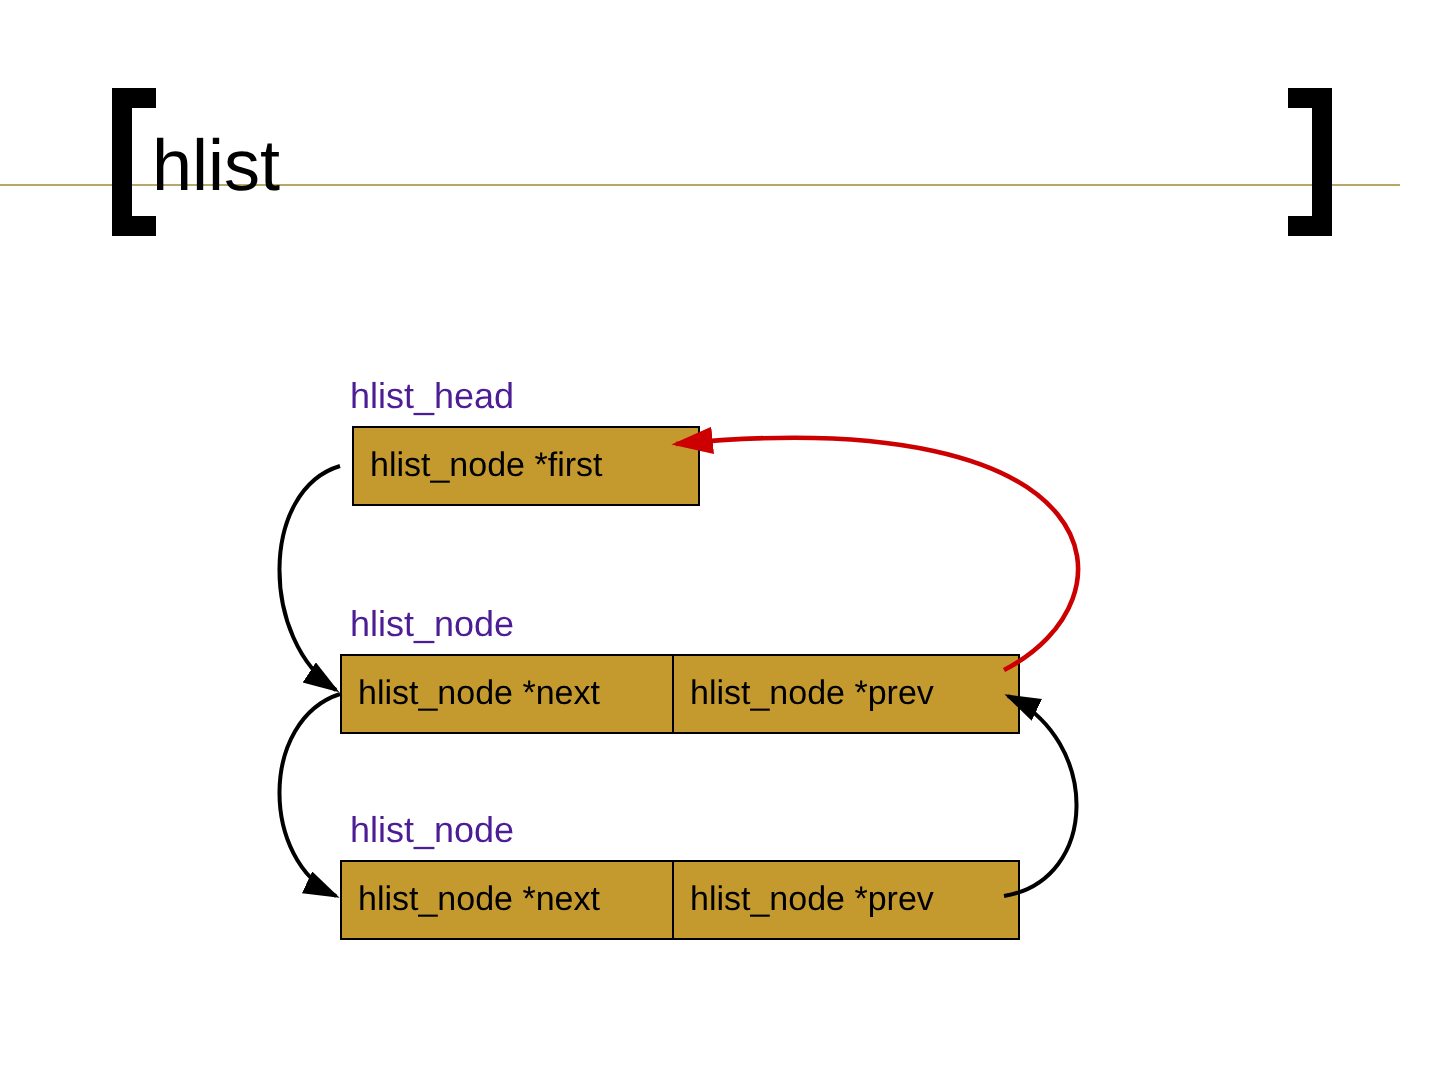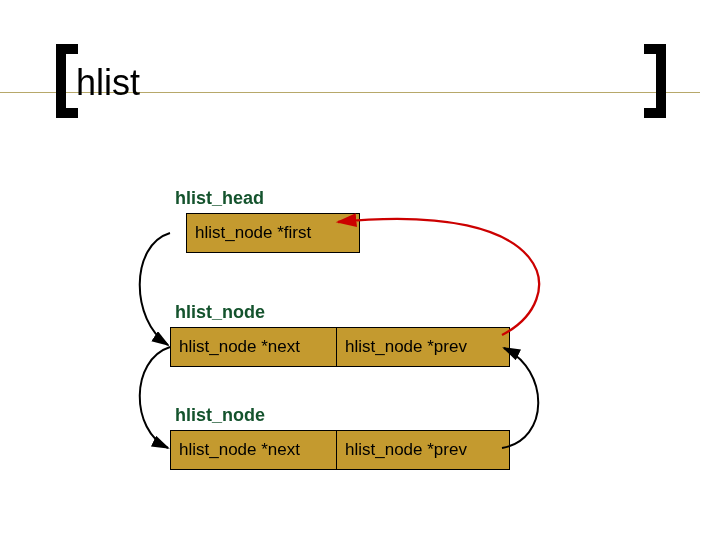--- a/index.html
+++ b/index.html
@@ -1,21 +1,21 @@
 <!DOCTYPE html>
 <html><head>
 <meta charset="utf-8">
 <style>
   html,body{margin:0;padding:0;width:720px;height:540px;background:#fff;font-family:Arial,Helvetica,sans-serif;}
   .stage{position:relative;width:720px;height:540px;border-radius:30px;}
   .hline{position:absolute;height:1px;background:#b7a86a;}
   .bracket-v{position:absolute;width:10px;background:#000;}
   .bracket-h{position:absolute;height:10px;background:#000;}
   .title{position:absolute;font-size:36px;color:#000;}
-  .label{position:absolute;font-size:18px;color:#14532d;font-weight:bold;}
+  .label{position:absolute;font-size:18px;color:#4c1d95;}
   .box{position:absolute;background:#c49a2f;border:1px solid #000;color:#000;font-size:17px;display:flex;align-items:center;padding-left:8px;}
   svg.arrows{position:absolute;left:0;top:0;width:720px;height:540px;pointer-events:none;}
 </style>
 </head>
 <body>
 
 <div class="stage">
 
   <div class="hline" style="left:0;top:92px;width:700px;"></div>
 
@@ -23,21 +23,21 @@
   <div class="bracket-h" style="left:56px;top:44px;width:22px;"></div>
   <div class="bracket-h" style="left:56px;top:108px;width:22px;"></div>
 
   <div class="bracket-v" style="left:656px;top:44px;height:74px;"></div>
   <div class="bracket-h" style="left:644px;top:44px;width:22px;"></div>
   <div class="bracket-h" style="left:644px;top:108px;width:22px;"></div>
 
   <div class="title" style="left:76px;top:62px;">hlist</div>
 
   <div class="label" style="left:175px;top:188px;">hlist_head</div>
-  <div class="box" style="left:186px;top:213px;width:164px;height:38px;">
+  <div class="box" style="left:176px;top:213px;width:164px;height:38px;">
     <span>hlist_node *first</span>
   </div>
 
   <div class="label" style="left:175px;top:302px;">hlist_node</div>
   <div class="box" style="left:170px;top:327px;width:164px;height:38px;">
     <span>hlist_node *next</span>
   </div>
   <div class="box" style="left:336px;top:327px;width:164px;height:38px;">
     <span>hlist_node *prev</span>
   </div>

